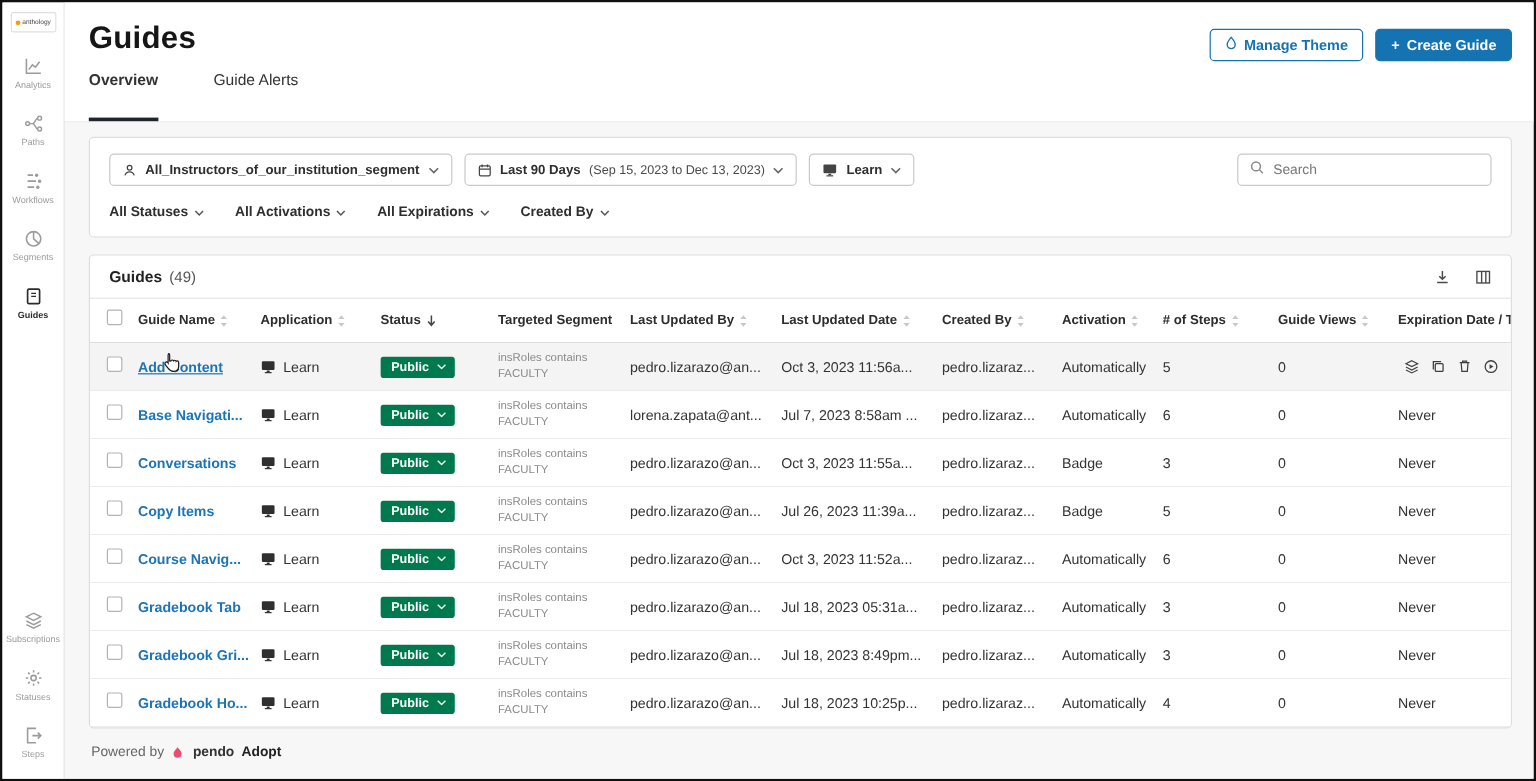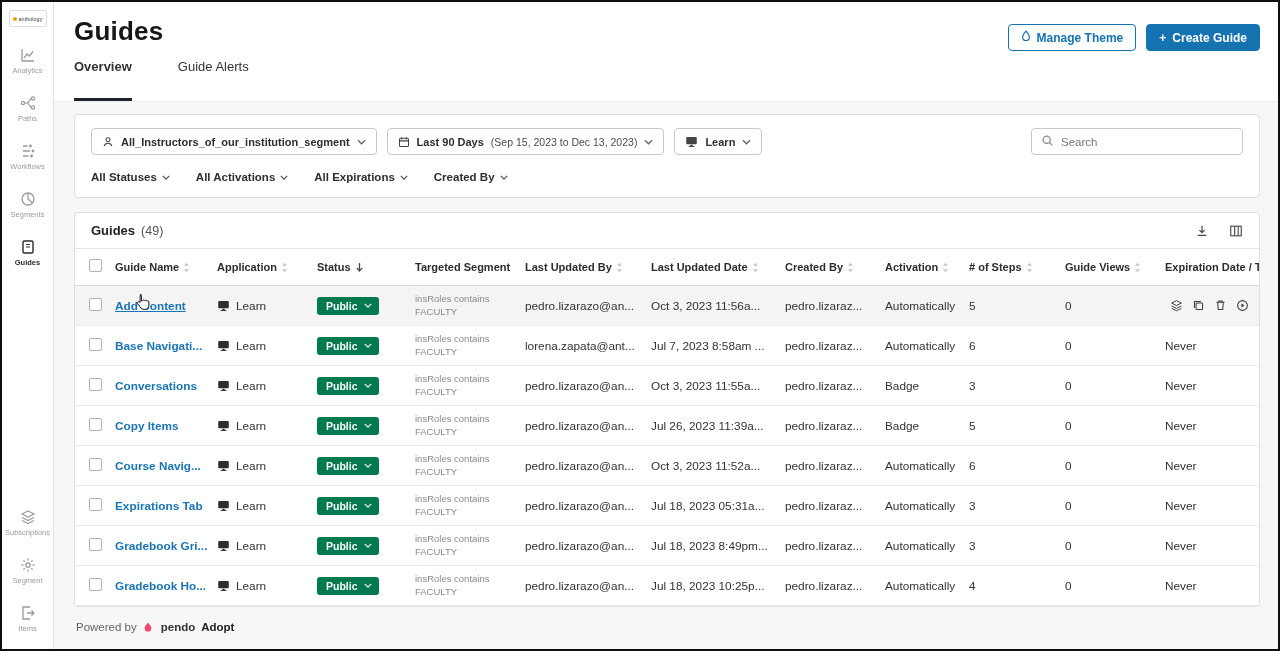--- a/index.html
+++ b/index.html
@@ -150,30 +150,30 @@
           </span>
           <span class="nav-label">Subscriptions</span>
         </div>
         <div class="nav-item">
           <span class="icon">
             <svg viewBox="0 0 16 16" width="16" height="16">
               <circle cx="8" cy="8" r="2.2" fill="none" stroke="currentColor" stroke-width="1.3"></circle>
               <path d="M8 1.5v2M8 12.5v2M1.5 8h2M12.5 8h2M3.4 3.4l1.4 1.4M11.2 11.2l1.4 1.4M12.6 3.4l-1.4 1.4M4.8 11.2l-1.4 1.4" stroke="currentColor" stroke-width="1.3"></path>
             </svg>
           </span>
-          <span class="nav-label">Segment</span>
+          <span class="nav-label">Statuses</span>
         </div>
         <div class="nav-item">
           <span class="icon">
             <svg viewBox="0 0 16 16" width="16" height="16">
               <path d="M10 2H3v12h7" fill="none" stroke="currentColor" stroke-width="1.3"></path>
               <path d="M7 8h7M11.5 5.5L14 8l-2.5 2.5" fill="none" stroke="currentColor" stroke-width="1.3"></path>
             </svg>
           </span>
-          <span class="nav-label">Items</span>
+          <span class="nav-label">Steps</span>
         </div>
       </div>
   </aside>
 
   <main class="main">
 
     <header class="page-header">
       <h1 class="page-title">Guides</h1>
       <div class="header-actions">
         <button class="btn btn-outline">
@@ -577,21 +577,21 @@
               <div class="td">pedro.lizarazo@an...</div>
               <div class="td">Oct 3, 2023 11:52a...</div>
               <div class="td">pedro.lizaraz...</div>
               <div class="td">Automatically</div>
               <div class="td">6</div>
               <div class="td">0</div>
               <div class="td">Never</div>
             </div>
             <div class="grid-row">
               <div><span class="chk"></span></div>
-              <div class="td"><a class="guide-link">Expirations Tab</a></div>
+              <div class="td"><a class="guide-link">Gradebook Tab</a></div>
               <div class="td app-cell">
                 <span class="icon">
                   <svg viewBox="0 0 16 16" width="13" height="13">
                     <rect x="1.5" y="2.5" width="13" height="9" rx="1.2" fill="currentColor"></rect>
                     <rect x="6.5" y="12" width="3" height="1.6" fill="currentColor"></rect>
                     <rect x="4.5" y="13.6" width="7" height="1.2" fill="currentColor"></rect>
                   </svg>
                 </span>
                 <span>Learn</span>
               </div>

